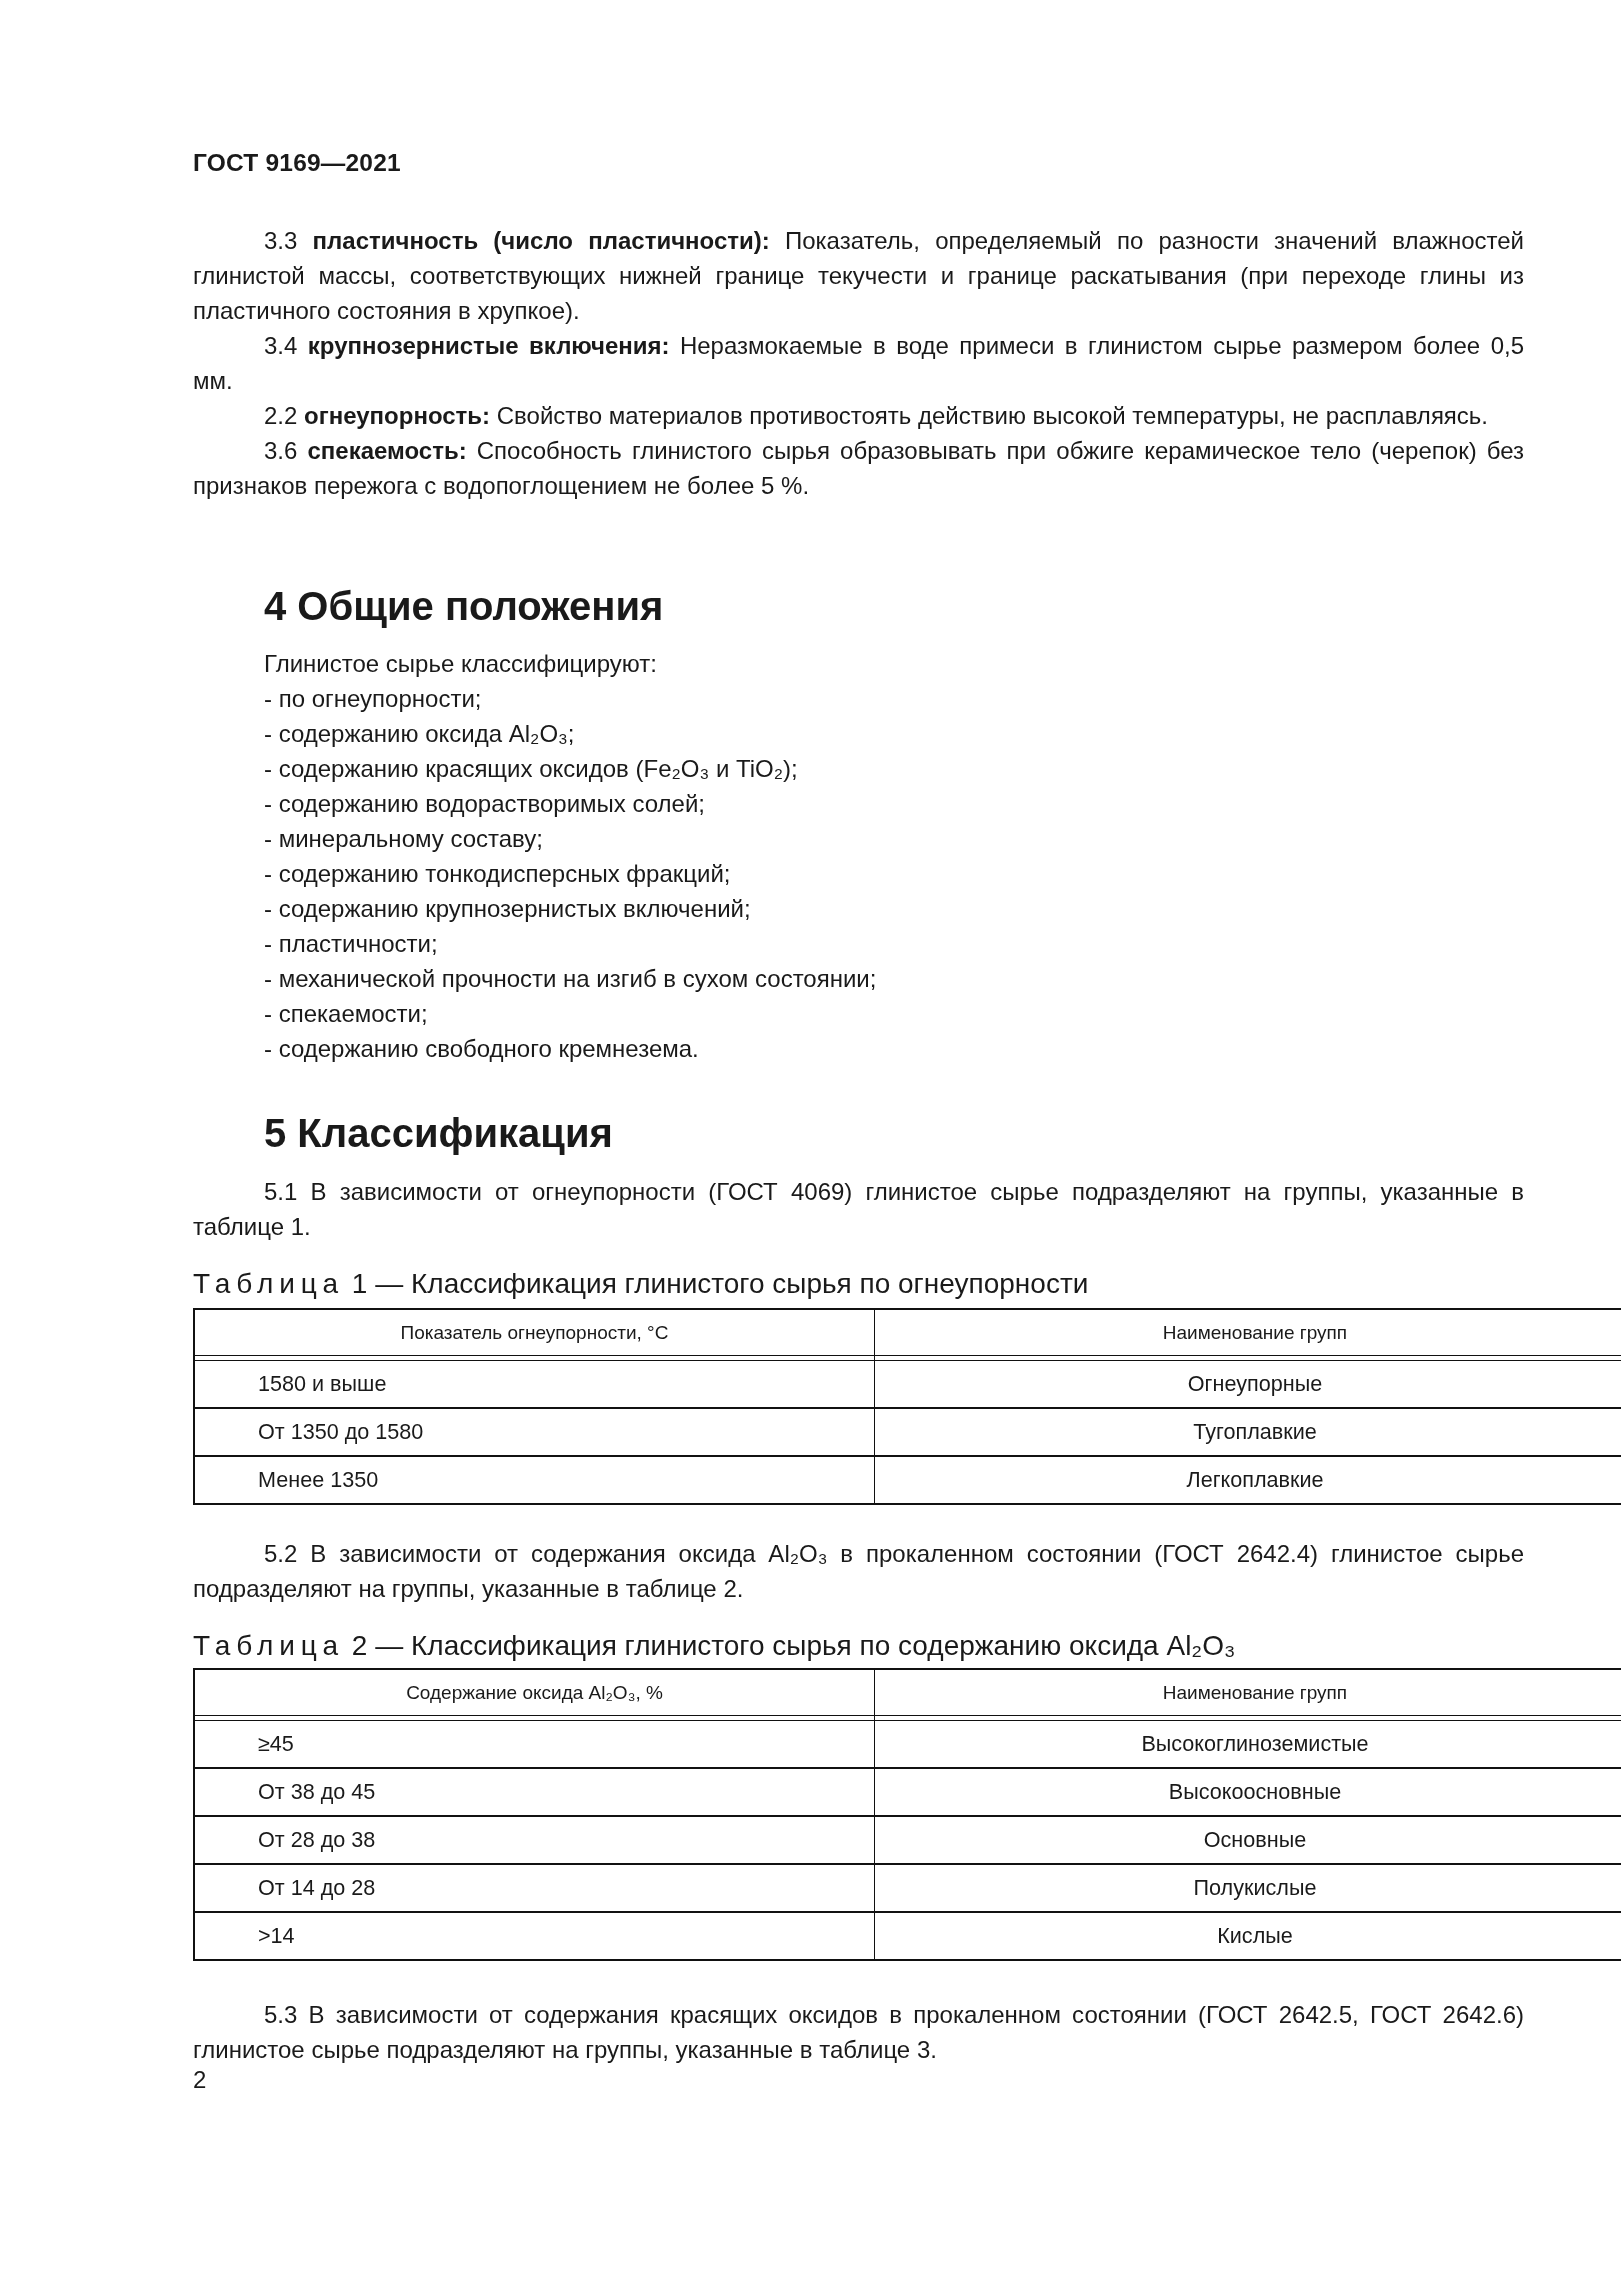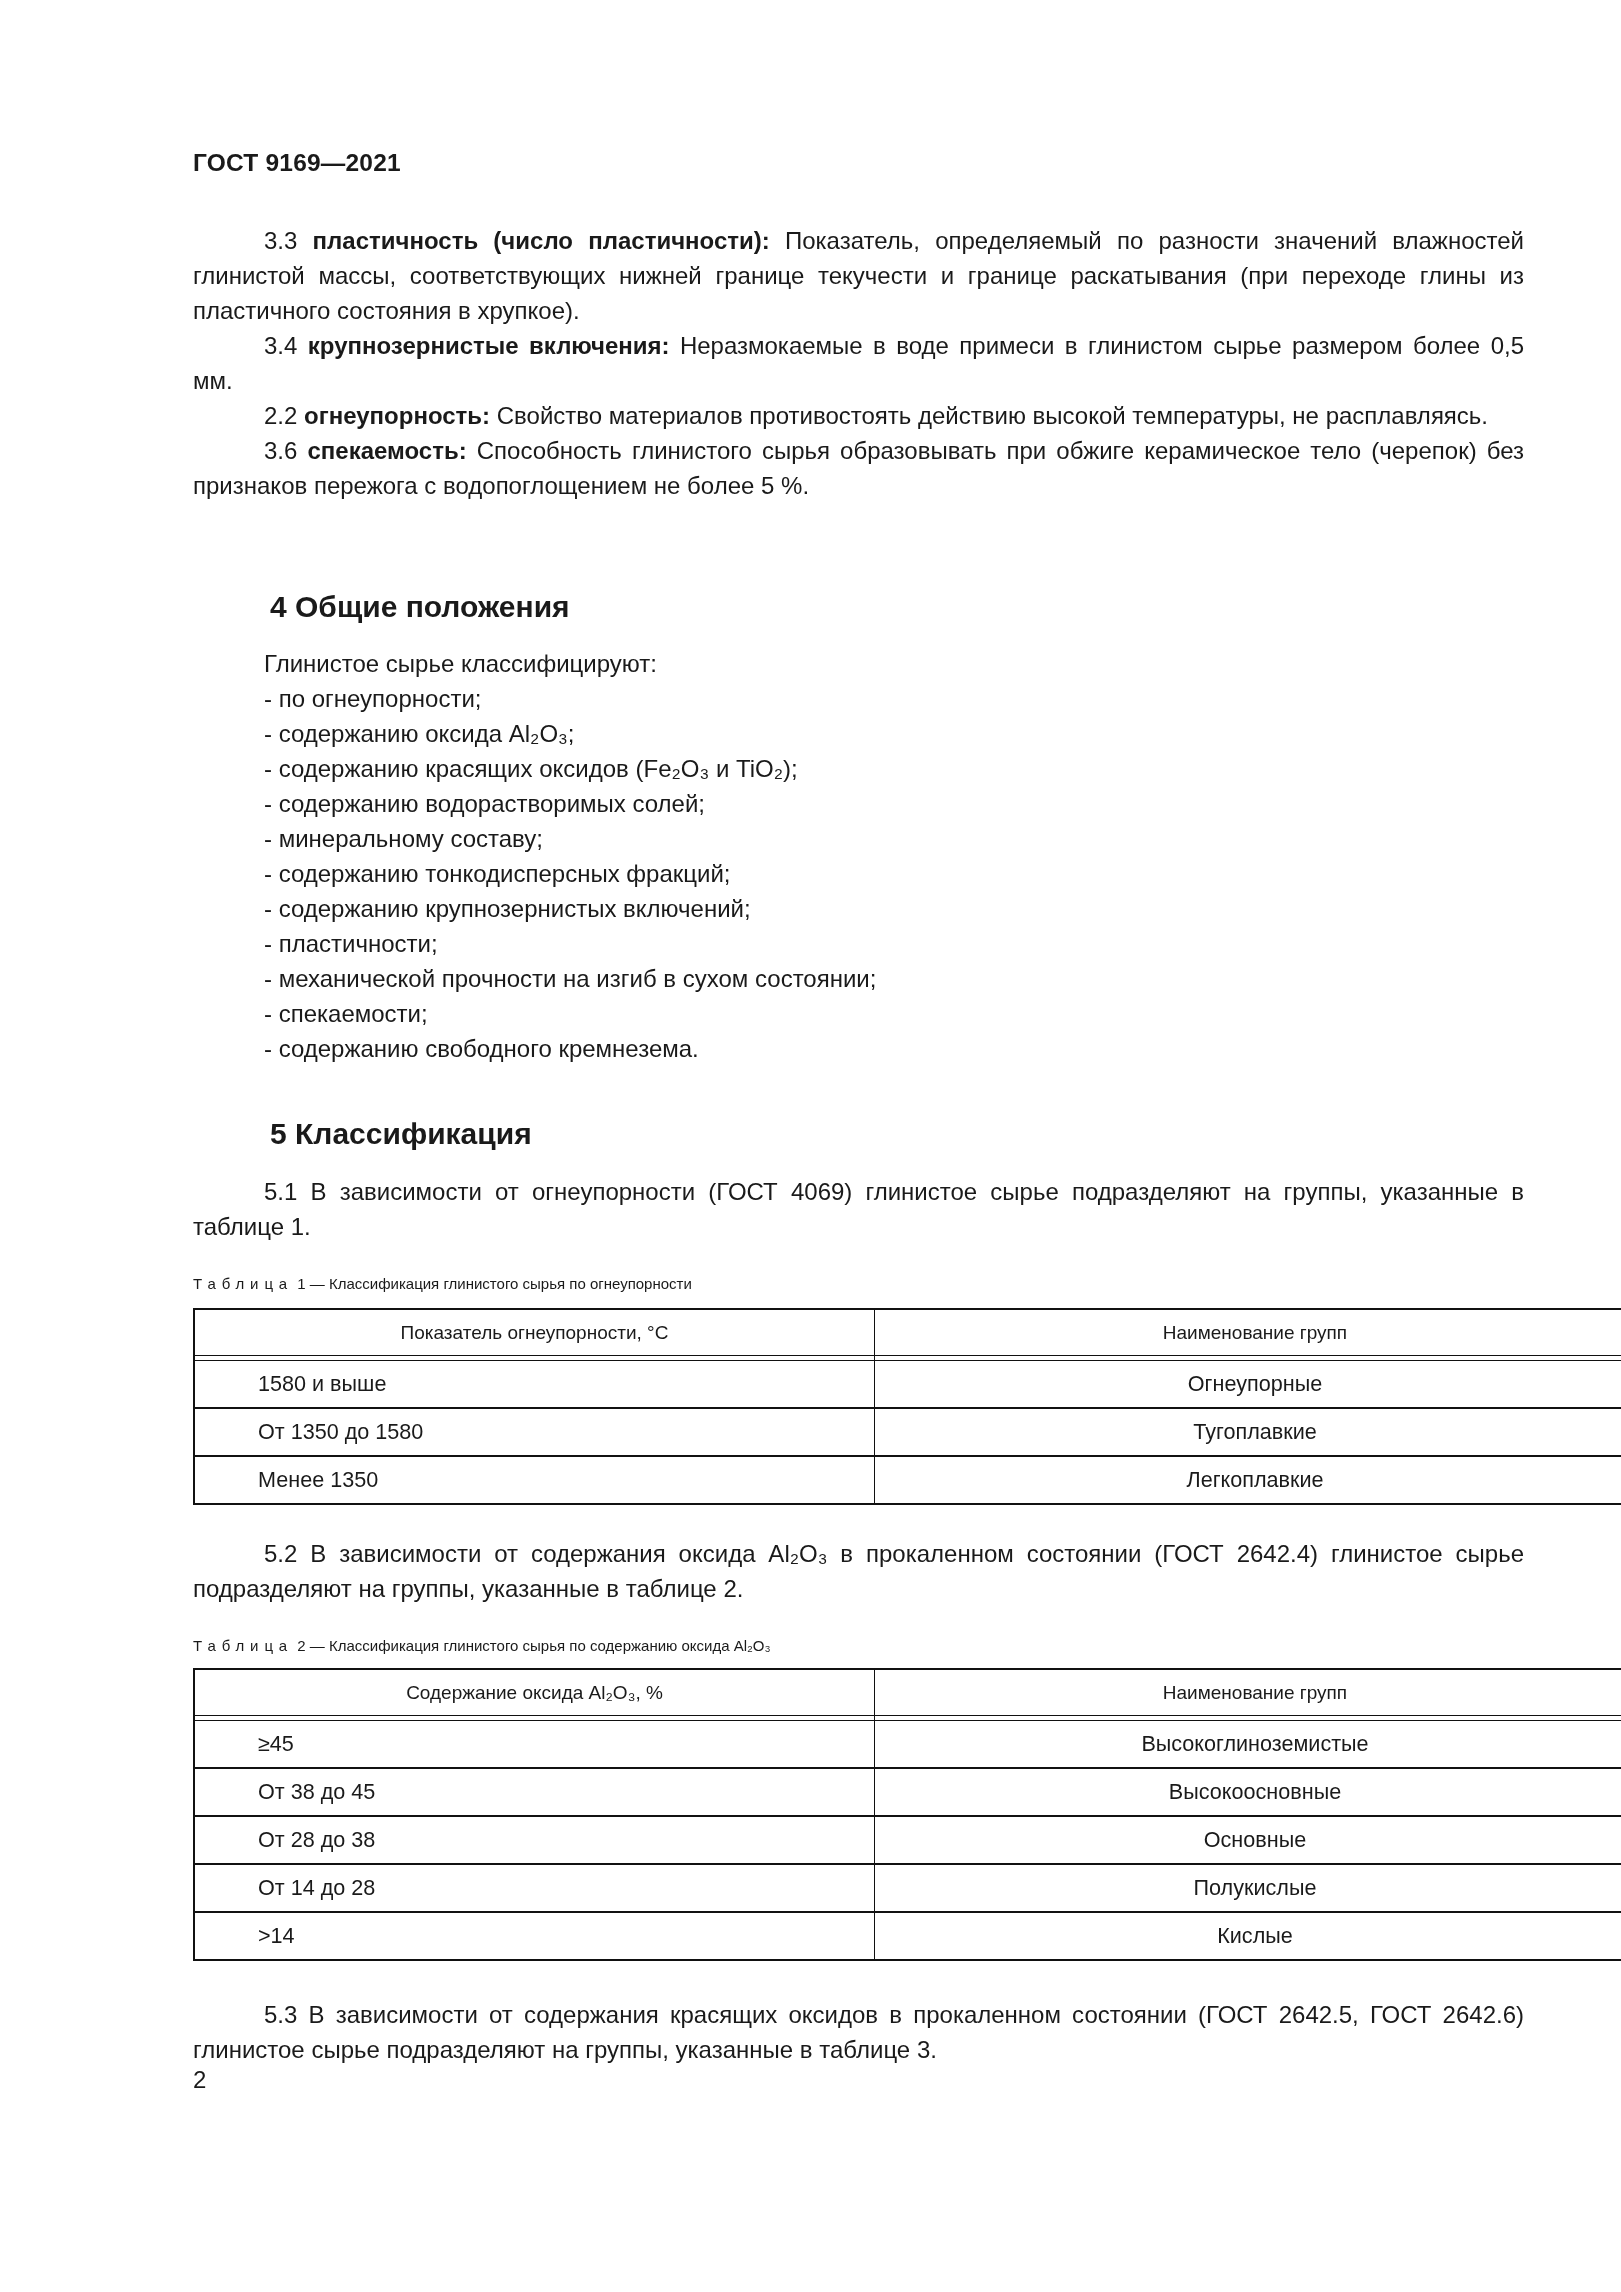--- a/index.html
+++ b/index.html
@@ -4,24 +4,24 @@
   <style>
     html, body { margin: 0; padding: 0; background: #ffffff; }
     body { width: 1621px; height: 2293px; position: relative; overflow: hidden;
       font-family: "Liberation Sans", "DejaVu Sans", sans-serif; color: #1a1a1a; }
     .page { position: absolute; left: 193px; top: 0; width: 1331px; }
     .doc-header { position: absolute; top: 149px; left: 0; font-weight: bold; font-size: 24.5px; letter-spacing: 0.2px; }
     .para { font-size: 24px; line-height: 35px; text-align: justify; text-align-last: left; margin: 0; }
     .indent { text-indent: 71px; }
     .b { font-weight: bold; }
     .block { position: absolute; left: 0; width: 1331px; }
-    h2 { margin: 6px; font-size: 30px; font-weight: bold; position: absolute; left: 71px; }
+    h2 { margin: 0; font-size: 40px; font-weight: bold; position: absolute; left: 71px; }
     .list { position: absolute; left: 71px; font-size: 24px; line-height: 35px; }
     .list div { white-space: nowrap; }
-    .caption { position: absolute; left: 0; font-size: 15px; line-height: 27.4px; white-space: nowrap; }
+    .caption { position: absolute; left: 0; font-size: 28px; line-height: 27.4px; white-space: nowrap; }
     .caption .sp { letter-spacing: 5.9px; }
     table { position: absolute; left: 0; width: 1444px; border-collapse: collapse; border: 2.9px solid #111; font-size: 21.6px; }
     td, th { border-left: 1.5px solid #111; border-right: 1.5px solid #111; padding: 0; }
     th { font-weight: normal; font-size: 19px; height: 45px; text-align: center; border-bottom: 1.5px solid #111; }
     tr.hdr-sep td { height: 3.9px; border-bottom: 1.5px solid #111; padding: 0; }
     td { height: 46px; border-top: 2.9px solid #111; }
     td.c1 { padding-left: 63px; text-align: left; width: 616px; }
     td.c2 { text-align: center; }
     .page-num { position: absolute; font-size: 24px; left: 0; }
   </style>

